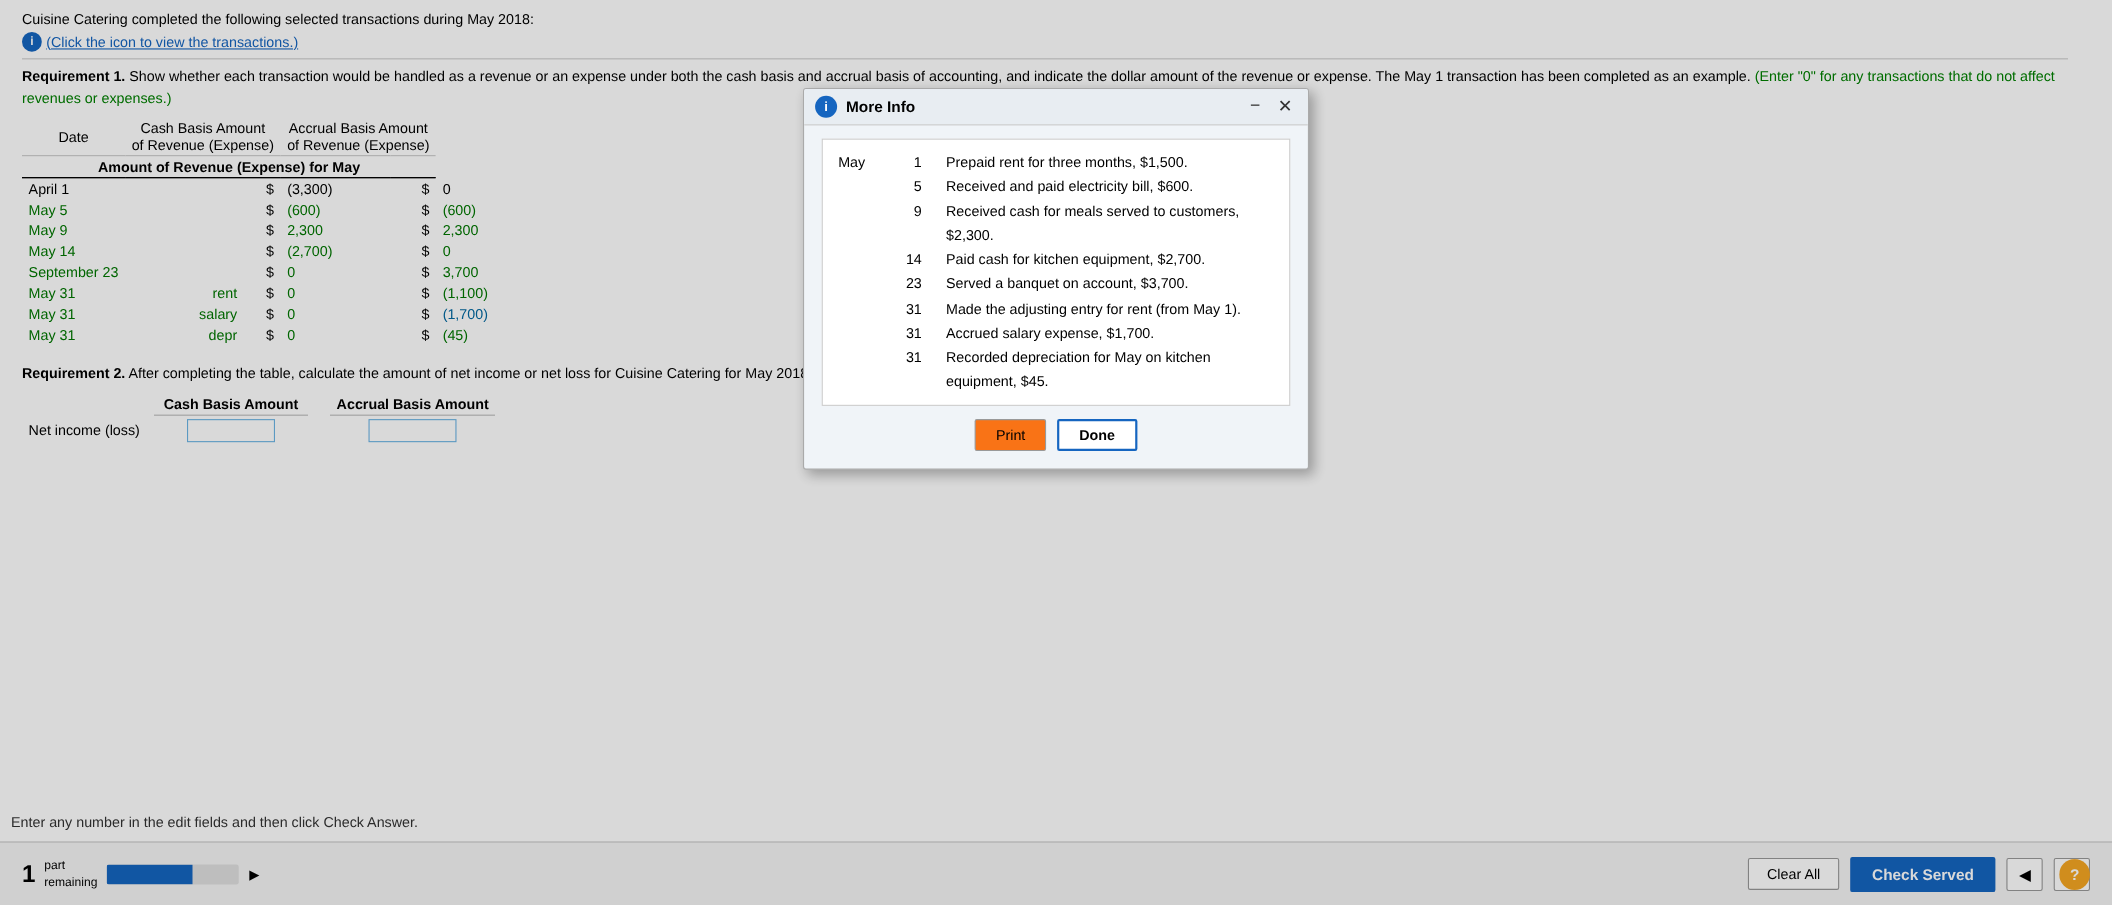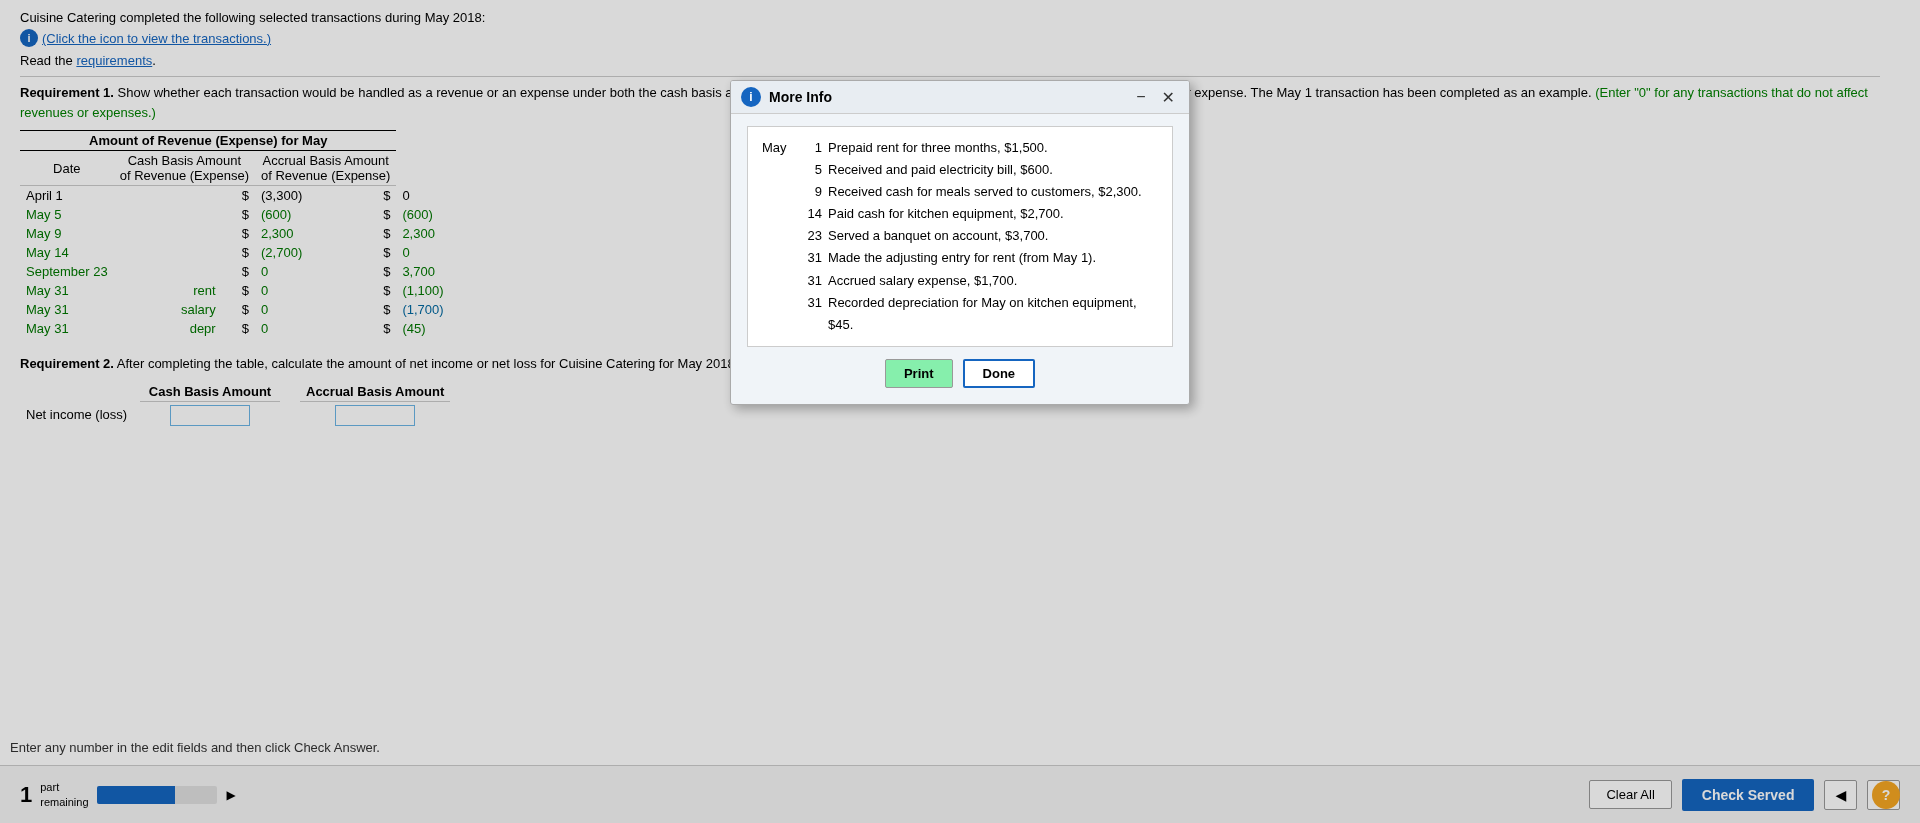--- a/index.html
+++ b/index.html
@@ -338,21 +338,21 @@
       background: #fff;
       border: 1px solid #ccc;
       padding: 10px 14px;
       margin-bottom: 12px;
       font-size: 13px;
       line-height: 1.7;
     }
 
     .transaction-row {
       display: flex;
-      gap: 0;
+      gap: 16px;
     }
 
     .tx-month {
       min-width: 38px;
       font-weight: normal;
     }
 
     .tx-day {
       min-width: 28px;
       text-align: right;
@@ -364,27 +364,26 @@
     }
 
     .modal-footer {
       display: flex;
       justify-content: center;
       gap: 10px;
       padding-bottom: 4px;
     }
 
     .modal-print-btn {
-      background: #86efac;
+      background: #f97316;
       border: 1px solid #999;
       padding: 5px 18px;
       font-size: 13px;
       cursor: pointer;
       border-radius: 2px;
-      font-weight: bold;
     }
 
     .modal-done-btn {
       background: #fff;
       border: 2px solid #1565c0;
       padding: 5px 18px;
       font-size: 13px;
       cursor: pointer;
       border-radius: 2px;
       font-weight: bold;
@@ -464,46 +463,43 @@
 
 <div class="main-content">
   <p class="intro-text">
     <span>Cuisine Catering completed the following selected transactions during May 2018:</span>
   </p>
   <div class="info-link-line">
     <div class="info-icon">i</div>
     <span class="blue-link">(Click the icon to view the transactions.)</span>
   </div>
 
-  <p class="requirements-line">
-    <span>Read the </span><span class="blue-link">requirements</span><span>.</span>
-  </p>
 
   <hr class="divider">
 
   <p class="requirement-text">
     <span class="req-bold">Requirement 1.</span><span> Show whether each transaction would be handled as a revenue or an expense under both the cash basis and accrual basis of accounting, and indicate the dollar amount of the revenue or expense. The May 1 transaction has been completed as an example.</span> <span class="req-green">(Enter "0" for any transactions that do not affect revenues or expenses.)</span>
   </p>
 
   <div class="table-section">
     <table class="amount-table">
       <thead>
-        <tr>
-          <td colspan="5" class="table-header-main">Amount of Revenue (Expense) for May</td>
-        </tr>
         <tr>
           <td class="col-header date-col">Date</td>
           <td class="col-header" colspan="2">
             <span>Cash Basis Amount</span><br>
             <span>of Revenue (Expense)</span>
           </td>
           <td class="col-header" colspan="2">
             <span>Accrual Basis Amount</span><br>
             <span>of Revenue (Expense)</span>
           </td>
+        </tr>
+        <tr>
+          <td colspan="5" class="table-header-main">Amount of Revenue (Expense) for May</td>
         </tr>
       </thead>
       <tbody id="amount-table-body">
 
       <tr>
       <td class="date-col" style="">April 1</td>
       <td class="label-col" style=""></td>
       <td class="dollar-col">$</td>
       <td class="value-col" style="">(3,300)</td>
       <td class="dollar-col" style="padding-left:16px;">$</td>

